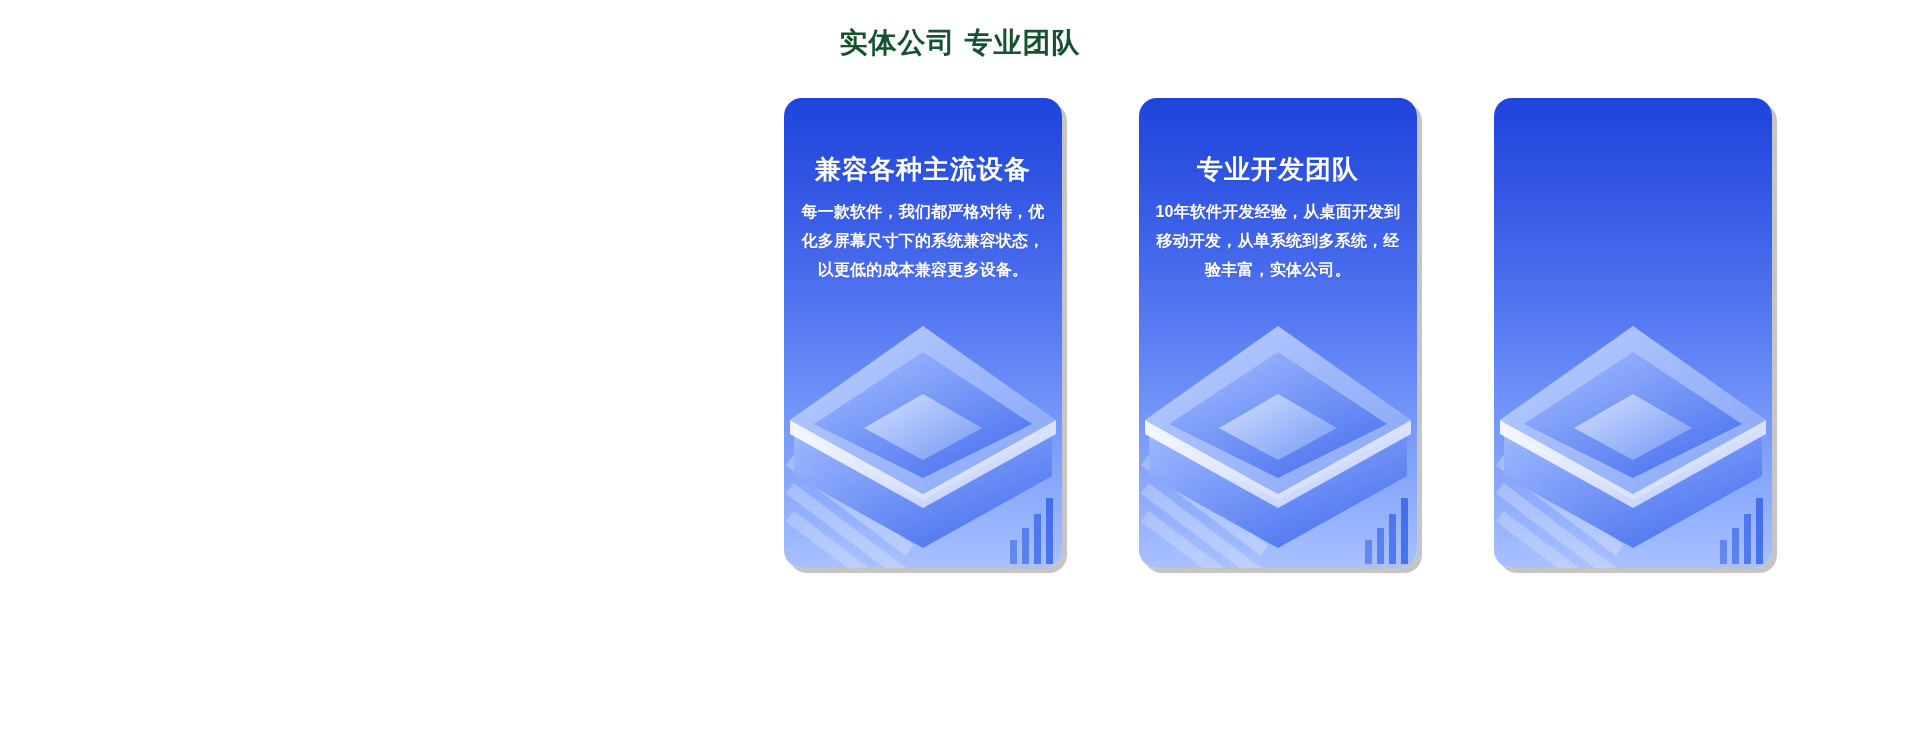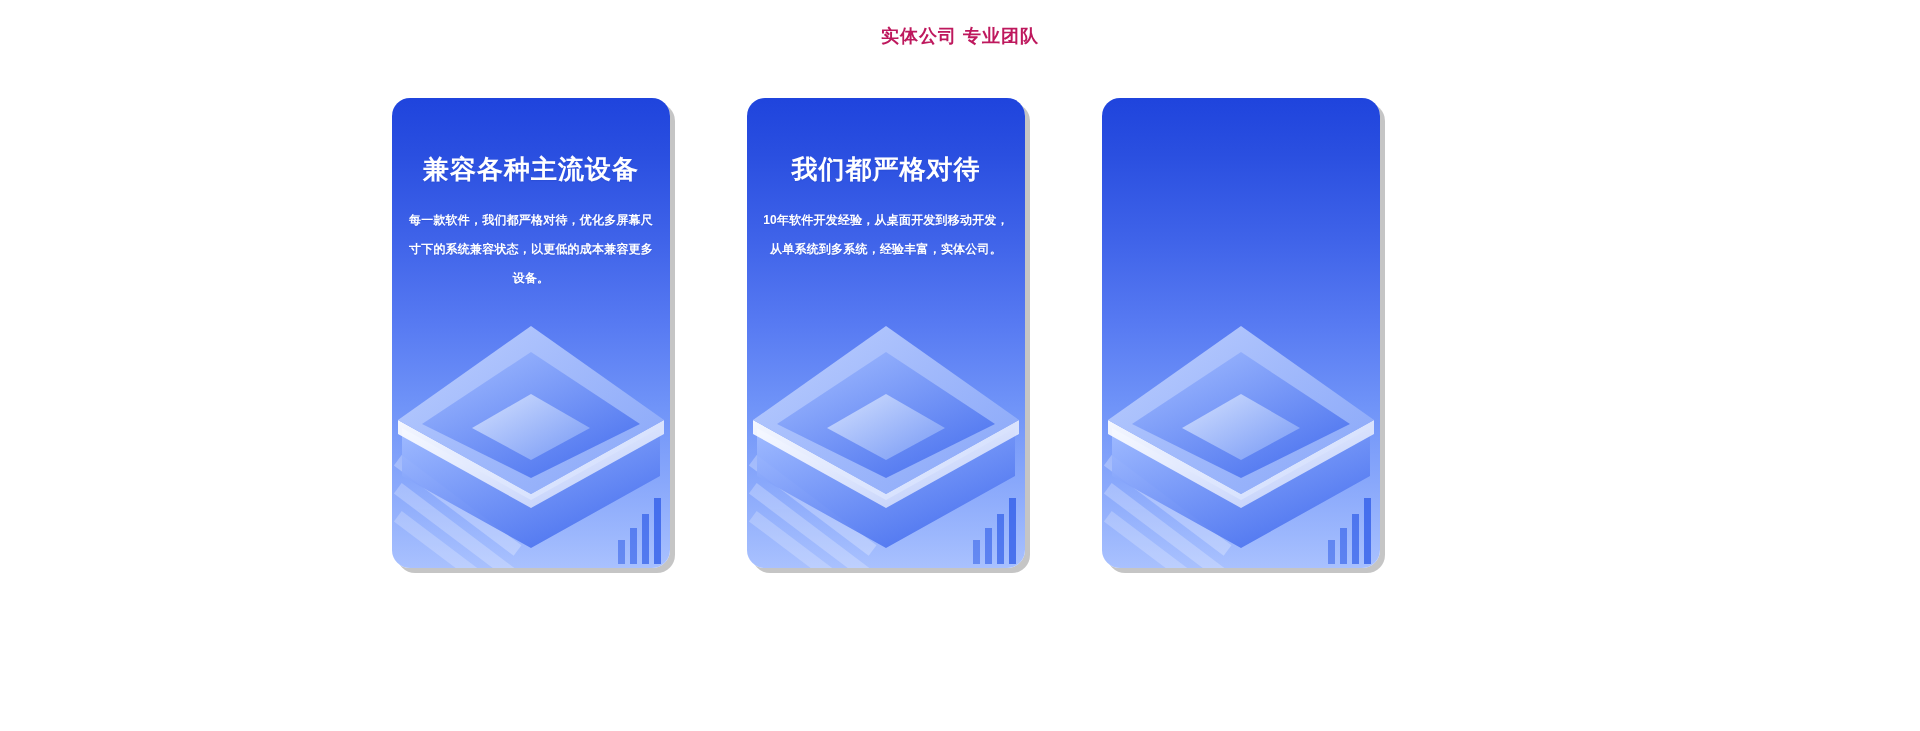--- a/index.html
+++ b/index.html
@@ -36,36 +36,36 @@
     white-space: nowrap;
   }
 
   
   .section-title {
     position: absolute;
     top: 24px;
     left: 0;
     width: 1920px;
     text-align: center;
-    font-size: 18px;
-    font-weight: bold;
-    color: #be185d;
+    font-size: 28px;
+    font-weight: bold;
+    color: #14532d;
     letter-spacing: 1px;
     white-space: nowrap;
   }
 
   
   .cards {
     position: absolute;
     top: 98px;
     left: 0;
     width: 1772px;
     height: 480px;
     display: flex;
-    justify-content: center;
+    justify-content: flex-end;
     align-items: flex-start;
     gap: 77px;
   }
 
   .card {
     position: relative;
     width: 278px;
     height: 470px;
     border-radius: 18px;
     overflow: hidden;
@@ -97,22 +97,22 @@
     font-size: 26px;
     font-weight: bold;
     color: #ffffff;
     letter-spacing: 1px;
     line-height: 1.2;
     white-space: nowrap;
     text-shadow: 0 1px 1px rgba(20,50,160,0.18);
   }
 
   .card-desc {
-    margin-top: 21px;
-    font-size: 12px;
+    margin-top: 12px;
+    font-size: 16px;
     font-weight: bold;
     color: #ffffff;
     line-height: 29px;
     letter-spacing: 0.2px;
     text-align: center;
     text-shadow: 0 1px 1px rgba(20,50,160,0.15);
   }
 
   
   .illus {
@@ -184,21 +184,21 @@
 
           <path d="M139 44 L248 116 L139 170 L30 116 Z" fill="url(#g1c)" opacity="0.9"></path>
 
           <path d="M139 86 L198 120 L139 152 L80 120 Z" fill="url(#g1d)"></path>
         </svg>
       </div>
     </div>
 
     <div class="card">
       <div class="card-text">
-        <div class="card-title">我们都严格对待</div>
+        <div class="card-title">专业开发团队</div>
         <div class="card-desc">10年软件开发经验，从桌面开发到移动开发，从单系统到多系统，经验丰富，实体公司。</div>
       </div>
       <div class="illus">
         <svg viewBox="0 0 278 260" xmlns="http://www.w3.org/2000/svg" aria-hidden="true">
           <defs>
             <linearGradient id="g2a" x1="0" y1="0" x2="1" y2="1">
               <stop offset="0" stop-color="#ffffff" stop-opacity="0.92"></stop>
               <stop offset="1" stop-color="#ffffff" stop-opacity="0.55"></stop>
             </linearGradient>
             <linearGradient id="g2b" x1="0" y1="0" x2="1" y2="1">

